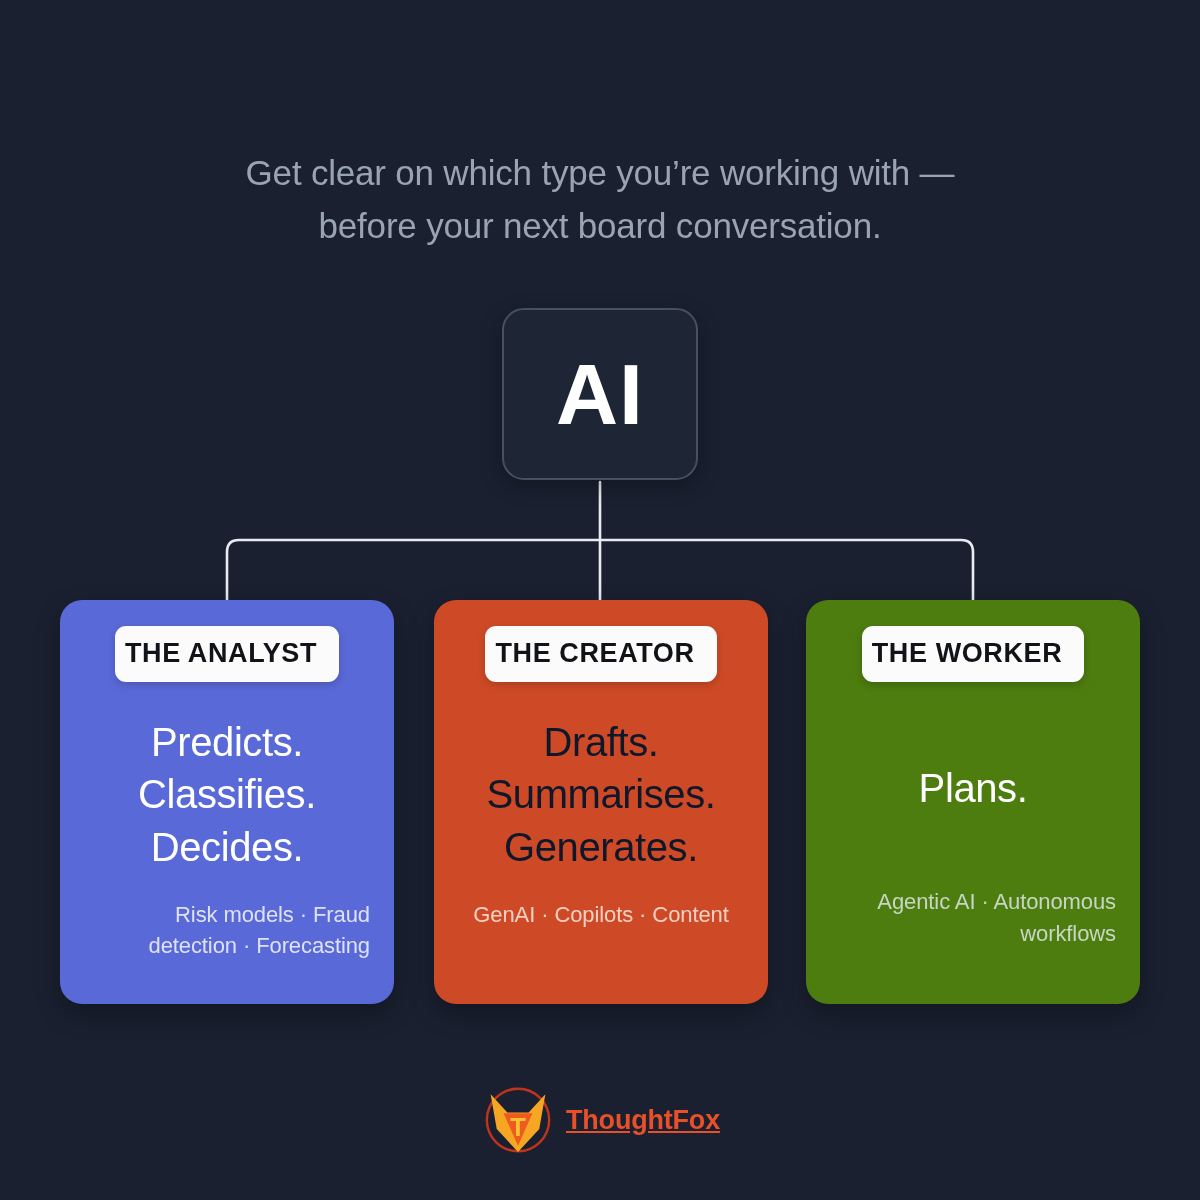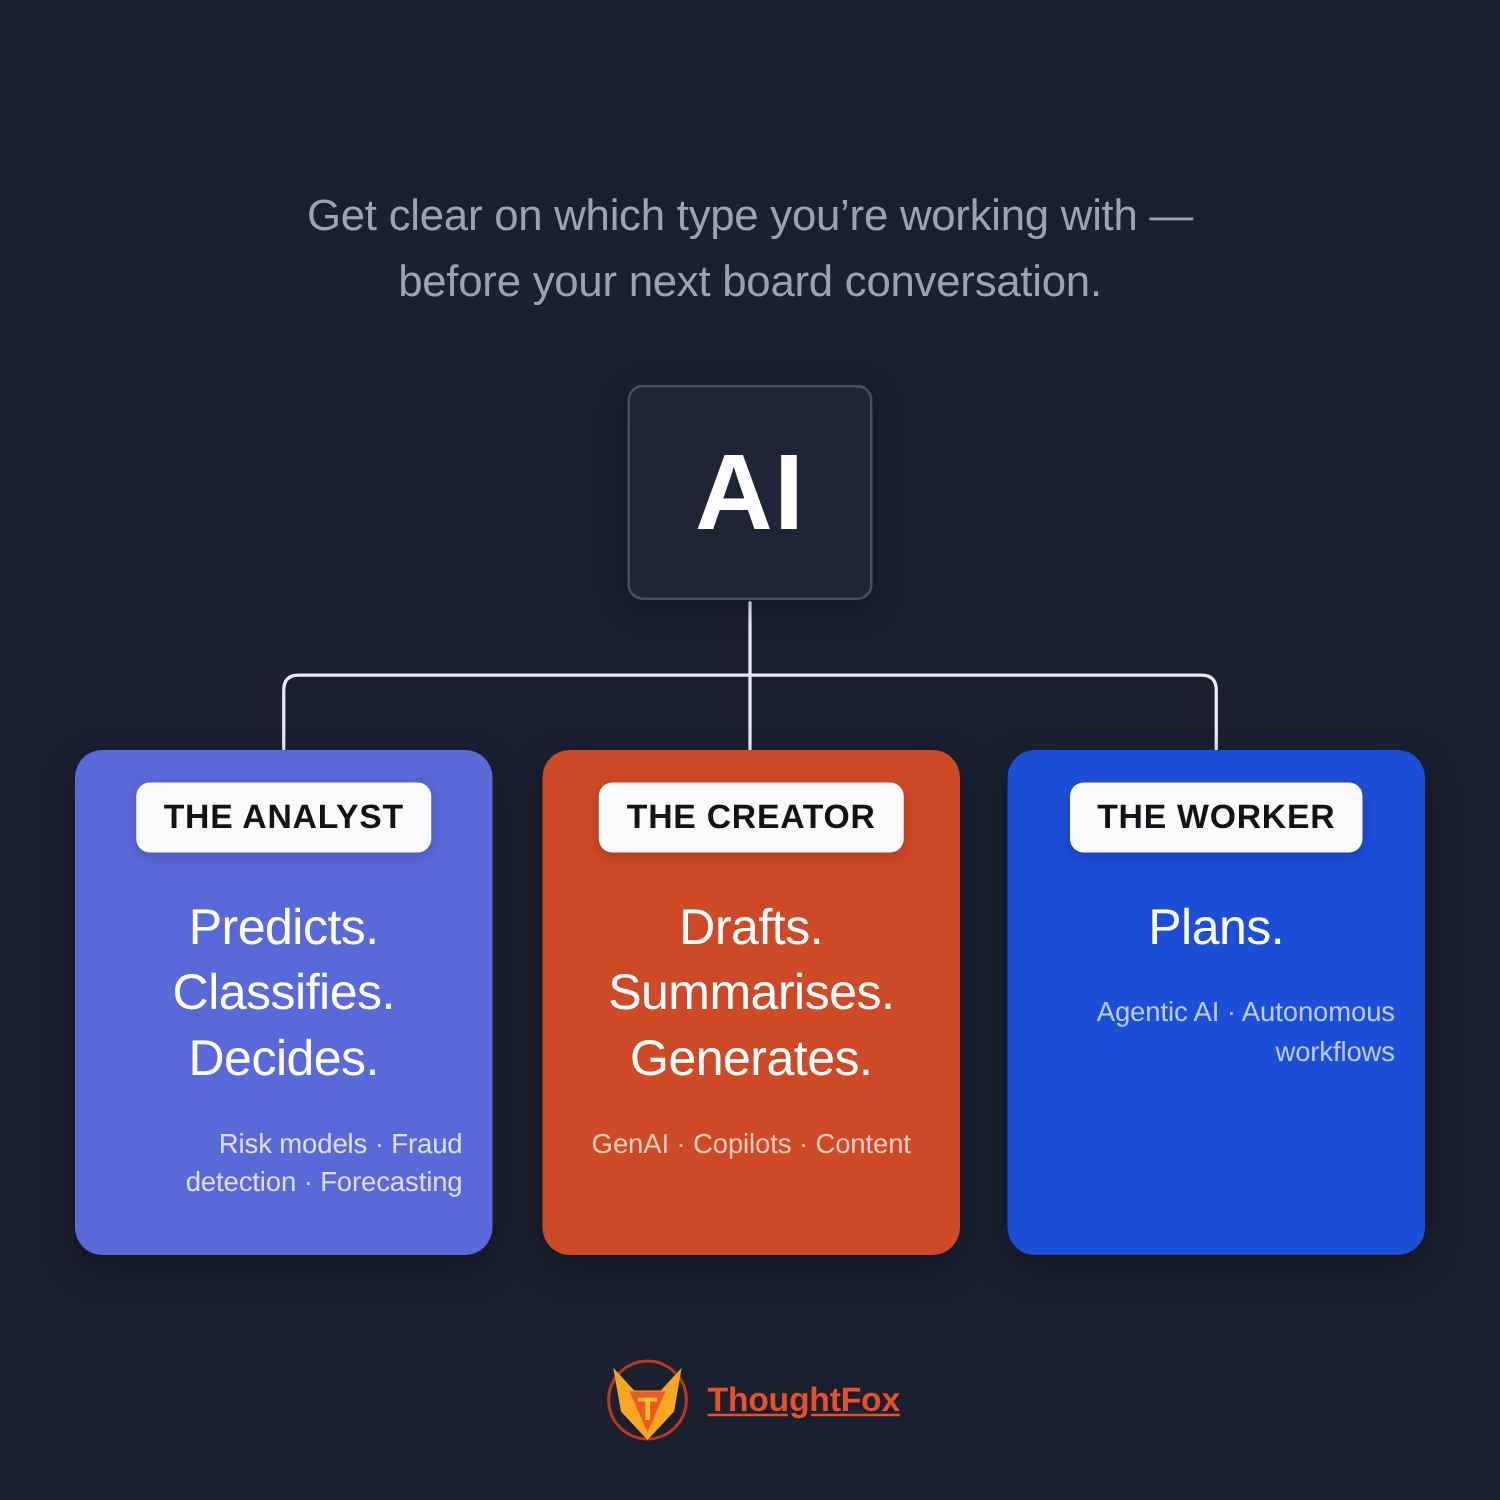--- a/index.html
+++ b/index.html
@@ -49,21 +49,21 @@
 
   
   .ai-node {
     position: absolute;
     left: 502px;
     top: 308px;
     width: 196px;
     height: 172px;
     background: #1e2535;
     border: 2px solid #47505f;
-    border-radius: 12px;
+    border-radius: 22px;
     display: flex;
     align-items: center;
     justify-content: center;
     box-shadow: 0 6px 22px rgba(0,0,0,0.30);
   }
   .ai-node .ai-label {
     font-size: 86px;
     font-weight: 700;
     color: #ffffff;
     letter-spacing: 1px;
@@ -88,45 +88,45 @@
     height: 404px;
     border-radius: 22px;
     padding: 26px 18px 0 18px;
     display: flex;
     flex-direction: column;
     align-items: center;
     box-shadow: 0 10px 26px rgba(0,0,0,0.30);
   }
   .card-analyst { left: 60px;  background: #5a69d8; }
   .card-creator { left: 434px; background: #ce4a26; }
-  .card-worker  { left: 806px; background: #1d4ed8; }
+  .card-worker  { left: 806px; background: #4d7c0f; gap: 46px; }
 
   .badge {
     background: #fbfbfb;
     color: #111318;
     border-radius: 11px;
     font-size: 27px;
     font-weight: 700;
     letter-spacing: 0.6px;
     line-height: 1;
-    padding: 14px 22px 15px 22px;
+    padding: 14px 22px 15px 10px;
     white-space: nowrap;
     box-shadow: 0 3px 9px rgba(0,0,0,0.18);
   }
 
   .verbs {
     margin-top: 34px;
     text-align: center;
     font-size: 40px;
     font-weight: 400;
     color: #ffffff;
     line-height: 1.31;
     letter-spacing: -0.4px;
   }
-  .card-creator .verbs { color: #ffffff; }
+  .card-creator .verbs { color: #0f172a; }
 
   .examples {
     margin-top: 26px;
     text-align: right;
     font-size: 22px;
     font-weight: 400;
     line-height: 1.42;
     letter-spacing: -0.1px;
     color: rgba(255,255,255,0.80);
     padding: 0 6px;

